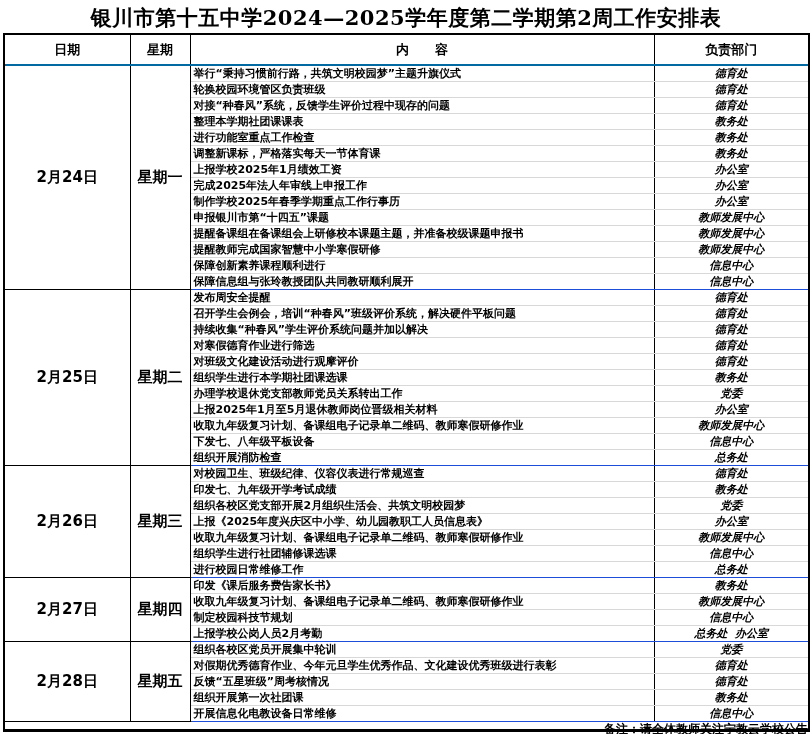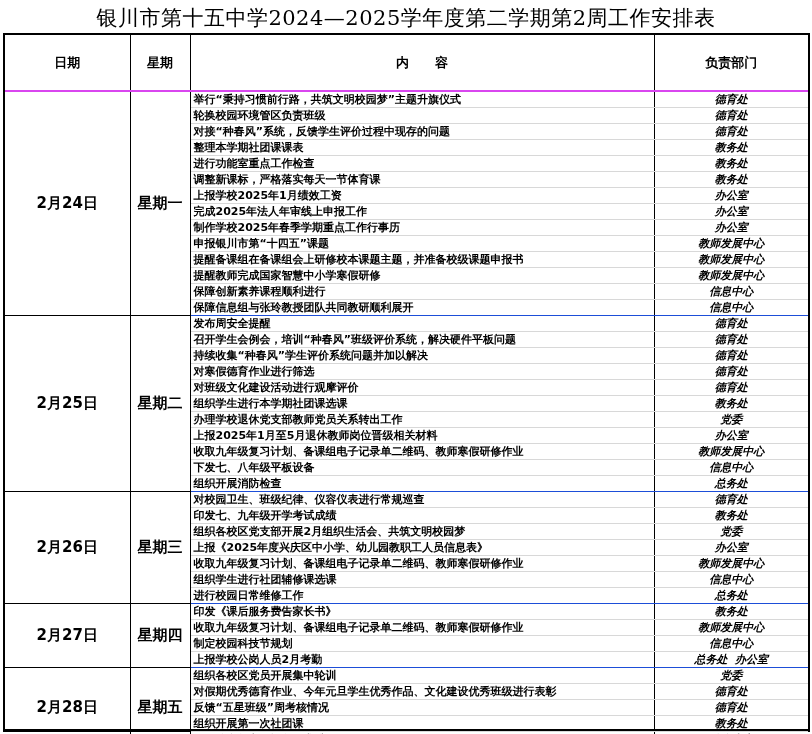--- a/index.html
+++ b/index.html
@@ -1,25 +1,25 @@
 <!DOCTYPE html>
 <html><head>
 <meta charset="utf-8">
 <style>
   html, body { margin: 0; padding: 0; background: #ffffff; }
   body { width: 812px; height: 734px; overflow: hidden; position: relative;
          font-family: "DejaVu Sans", "Liberation Sans", sans-serif; color: #000; }
   .title { position: absolute; left: 0; top: 0; width: 812px; height: 35px;
-           text-align: center; font-size: 21px; font-weight: normal; line-height: 36px;
+           text-align: center; font-size: 21px; font-weight: bold; line-height: 36px;
            letter-spacing: 0.5px; font-family: "DejaVu Serif", "Liberation Serif", serif; }
   .sheet { position: absolute; left: 3px; top: 33px; width: 807px; height: 699px;
            border: 2px solid #000; border-bottom: 3px solid #000; box-sizing: border-box; }
   table { border-collapse: collapse; width: 100%; table-layout: fixed; }
-  th { height: 23px; font-size: 13px; font-weight: bold; border-bottom: 2px solid #d946ef;
-       border-right: 1px solid #000; padding: 16px; text-align: center; }
+  th { height: 23px; font-size: 13px; font-weight: bold; border-bottom: 2px solid #0369a1;
+       border-right: 1px solid #000; padding: 3px; text-align: center; }
   th:last-child { border-right: none; text-align: center; }
   td { padding: 0; font-size: 11px; font-weight: bold; height: 15px; line-height: 15px;
        border-bottom: 1px solid #d8d8d8; white-space: nowrap; overflow: hidden; }
   td.date, td.weekday { text-align: center; font-size: 15px; border-right: 1px solid #000;
        border-bottom: 1px solid #000; vertical-align: middle; }
   td.content { border-right: 1px solid #000; padding-left: 3px; }
   td.dept { text-align: center; font-style: italic; }
   tr.last td { border-bottom: 1px solid #1d4ed8; }
   td.footer { text-align: right; font-weight: bold; font-size: 12px; height: 15px;
               border-bottom: none; }

